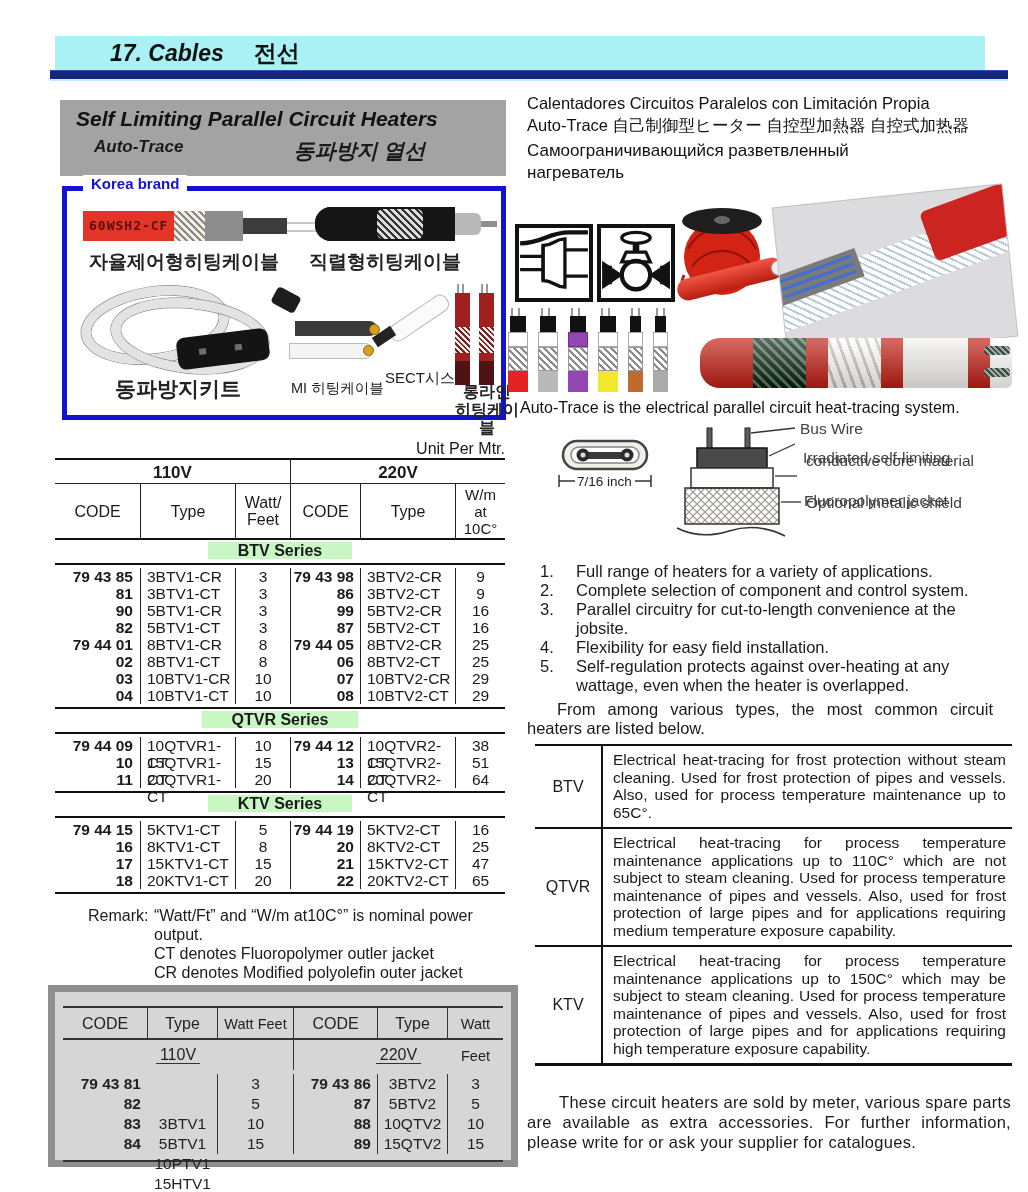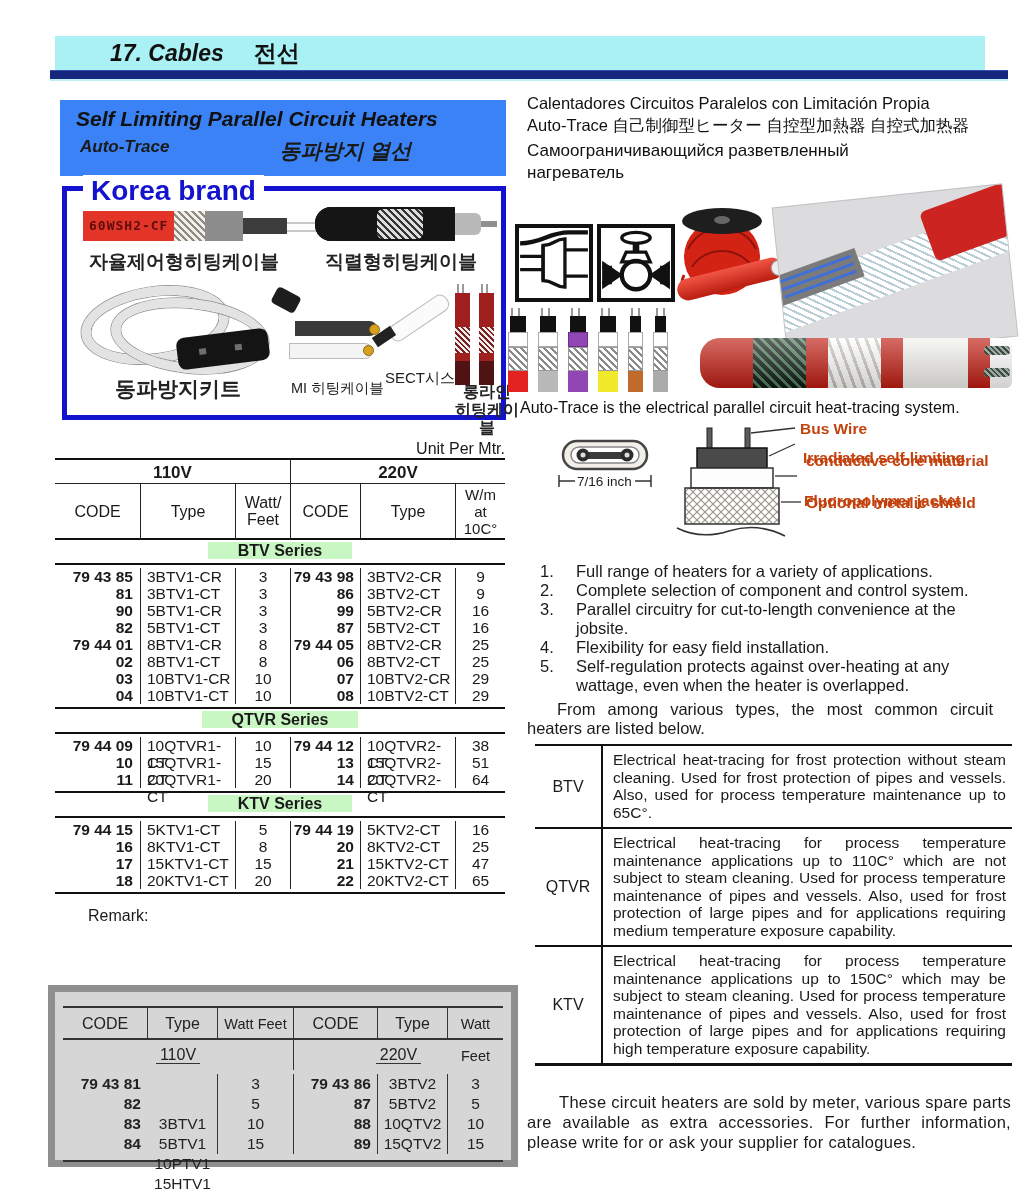--- a/index.html
+++ b/index.html
@@ -6,29 +6,29 @@
   #page{position:relative;width:1028px;height:1192px;background:#ffffff;overflow:hidden;
         font-family:"Liberation Sans","DejaVu Sans",sans-serif;color:#1a1a1a;}
   .abs{position:absolute;}
   
   .banner{left:55px;top:36px;width:930px;height:34px;background:#a9f1f5;}
   .banner-text{padding-left:55px;line-height:34px;font-size:23px;font-weight:bold;font-style:italic;color:#111;border-radius:6px;}
   .banner-kr{margin-left:30px;font-style:normal;}
   .rule-navy{left:50px;top:70px;width:958px;height:8px;background:#15267d;border-top:1px solid #3a4db0;}
   .rule-cyan{left:50px;top:79px;width:958px;height:2px;background:#bfeef5;}
   
-  .titleblock{left:60px;top:100px;width:446px;height:76px;background:#3b82f6;}
+  .titleblock{left:60px;top:100px;width:446px;height:76px;background:#a3a3a3;}
   .titleblock h1{margin:7px 0 0 16px;font-size:21px;font-style:italic;color:#111;}
-  .titleline2{display:flex;margin:6px 0 0 20px;}
+  .titleline2{display:flex;margin:6px 0 0 34px;}
   .tb-brand{font-size:17px;font-weight:bold;font-style:italic;}
   .tb-kr{margin-left:110px;font-size:21px;font-weight:bold;font-style:italic;}
   
   .koreabox{left:62px;top:186px;width:434px;height:224px;border:5px solid #1313cf;}
   .korea-label{position:absolute;top:-16px;left:16px;background:#fff;padding:0 8px;
-               color:#1313cf;font-size:28px;font-weight:bold;}
+               color:#1313cf;font-size:15px;font-weight:bold;}
   .cable-red{position:absolute;left:16px;top:20px;width:160px;height:30px;
              background:linear-gradient(90deg,#e23527 0 57%,#e6e2da 57% 76%,#8d8d8d 76% 100%);}
   .cable-red .braid{position:absolute;left:57%;top:0;width:19%;height:100%;
     background:repeating-linear-gradient(45deg,#f2efe8 0 3px,#8d8a82 3px 5px);}
   .cable-code{position:absolute;left:6px;top:7px;font-family:"DejaVu Sans Mono",monospace;
               font-size:13px;font-weight:bold;color:#5c0d0d;letter-spacing:1px;}
   .cable-red-core{position:absolute;left:176px;top:27px;width:44px;height:16px;background:#3c3c3c;}
   .wire{position:absolute;height:2px;background:#c9c9c9;}
   .caption-kr{position:absolute;font-weight:bold;color:#222;}
   .cable-black{position:absolute;left:248px;top:16px;width:140px;height:34px;background:#151515;border-radius:16px 0 0 16px;}
@@ -75,21 +75,21 @@
   .cutaway{left:700px;top:338px;width:312px;height:50px;border-radius:20px 6px 6px 20px;overflow:hidden;
     background:linear-gradient(90deg,#c01d12 0 17%,#203326 17% 34%,#c01d12 34% 41%,#efeeea 41% 58%,#c01d12 58% 65%,#f4f3ef 65% 86%,#c01d12 86% 93%,#fff 93% 100%);}
   .cutaway .braid2{position:absolute;left:17%;top:0;width:17%;height:100%;
     background:repeating-linear-gradient(45deg,#0d1a12 0 4px,#4d7a58 4px 7px);}
   .cutaway .spiral{position:absolute;left:41%;top:0;width:17%;height:100%;
     background:repeating-linear-gradient(70deg,#fff 0 6px,#c9c5bb 6px 9px);}
   .cutaway .shade{position:absolute;inset:0;background:linear-gradient(180deg,rgba(255,255,255,.35),rgba(0,0,0,.18));}
   .bundle{position:absolute;width:26px;height:9px;background:repeating-linear-gradient(45deg,#9aa8a0 0 2px,#3c4a42 2px 4px);border-radius:4px;}
   .photo-caption{left:520px;top:399px;width:495px;font-size:16px;color:#111;}
   
-  .diag-label{position:absolute;font-size:15.5px;color:#c2410c;font-weight:bold;}
+  .diag-label{position:absolute;font-size:15.5px;color:#404040;}
   
   .unit{left:355px;top:440px;width:150px;text-align:right;font-size:16px;}
   .mtable{left:55px;top:458px;width:450px;}
   .mtable *{box-sizing:border-box;}
   .mgroups{display:flex;border-top:2px solid #111;border-bottom:1px solid #222;height:26px;line-height:25px;font-weight:bold;font-size:17px;}
   .g110{width:235px;text-align:center;}
   .g220{width:215px;text-align:center;border-left:1.5px solid #222;}
   .mheads{display:flex;height:56px;font-size:16px;border-bottom:2px solid #111;}
   .mh{display:flex;flex-direction:column;justify-content:center;text-align:center;height:100%;}
   .mh div{line-height:17px;}
@@ -178,21 +178,21 @@
     <div class="cable-red-core"></div>
     <div class="wire" style="left:220px;top:31px;width:52px;"></div>
     <div class="wire" style="left:220px;top:39px;width:52px;"></div>
     <div class="caption-kr" style="left:22px;top:58px;font-size:19px;">자율제어형히팅케이블</div>
 
     <div class="cable-black"></div>
     <div class="cable-black .braid"></div>
     <div style="position:absolute;left:310px;top:18px;width:46px;height:30px;background:repeating-linear-gradient(45deg,#ddd 0 3px,#333 3px 5px);border-radius:6px;"></div>
     <div class="cable-black-tip"></div>
     <div class="cable-black-pin"></div>
-    <div class="caption-kr" style="left:258px;top:58px;font-size:19px;">직렬형히팅케이블</div>
+    <div class="caption-kr" style="left:242px;top:58px;font-size:19px;">직렬형히팅케이블</div>
 
     <div class="coil" style="left:14px;top:96px;width:130px;height:58px;transform:rotate(-8deg);"></div>
     <div class="coil" style="left:44px;top:108px;width:140px;height:56px;transform:rotate(6deg);"></div>
     <div class="kit-ctrl">
         <i style="left:22px;"></i>
         <i style="left:58px;"></i>
       </div>
     <div class="kit-plug"></div>
     <div class="caption-kr" style="left:48px;top:184px;font-size:21px;">동파방지키트</div>
 
@@ -510,20 +510,25 @@
           <span class="m2">20</span>
           <span class="m3">22</span>
           <span class="m4">20KTV2-CT</span>
           <span class="m5">65</span>
         </div>
       </div>
   </div>
 
   <div class="abs remark">
     <div class="lbl">Remark:</div>
+    <div class="body">
+      <div>“Watt/Ft” and “W/m at10C°” is nominal power output.</div>
+      <div>CT denotes Fluoropolymer outler jacket</div>
+      <div>CR denotes Modified polyolefin outer jacket</div>
+    </div>
   </div>
 
   <div class="abs gbox">
     <div class="btable">
       <div class="bheads">
         <div class="v0">CODE</div>
         <div class="v1 blg">Type</div>
         <div class="v2 blg" style="font-size:14.5px;">Watt Feet</div>
         <div class="v3 blg">CODE</div>
         <div class="v4 blg">Type</div>

